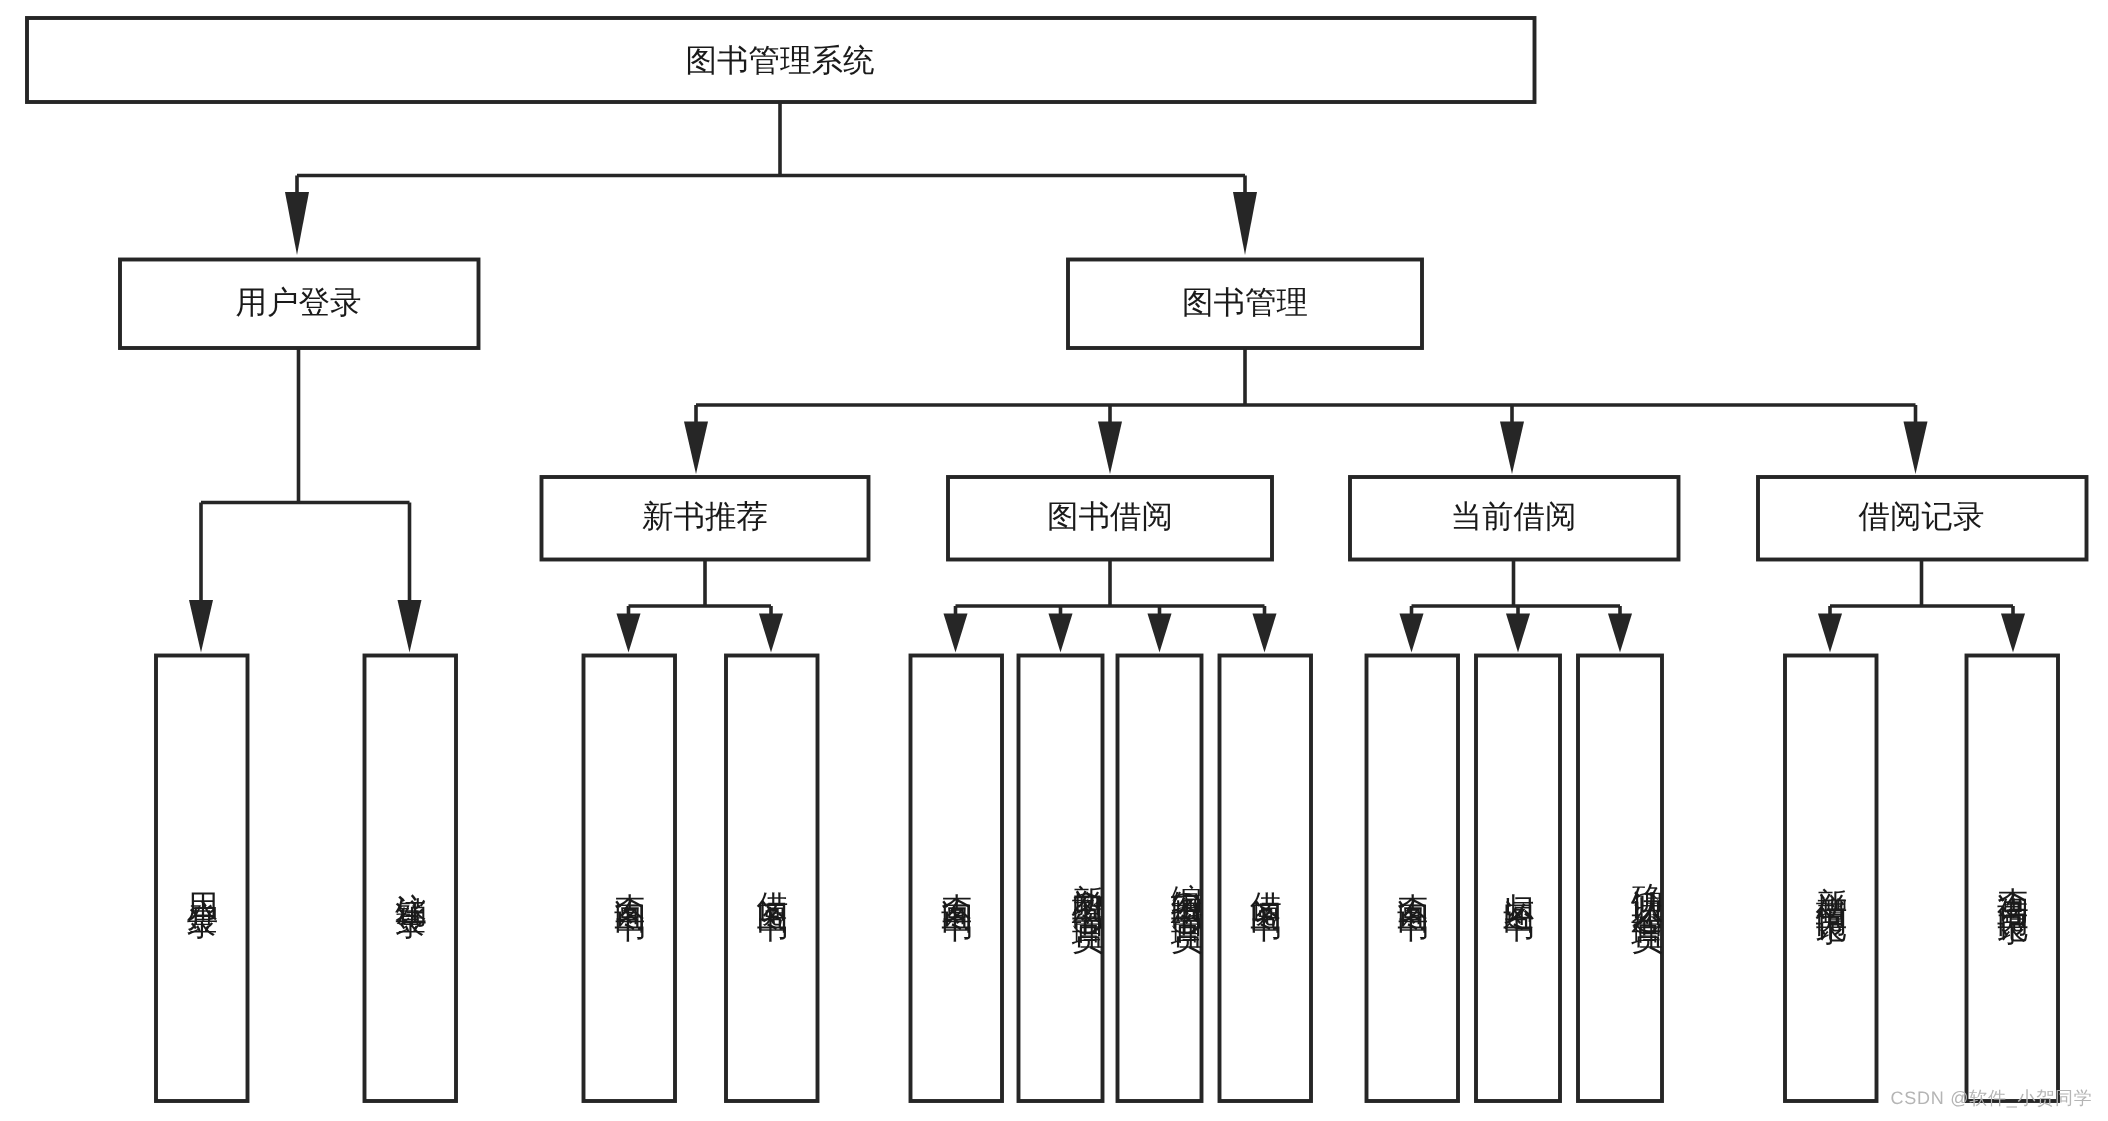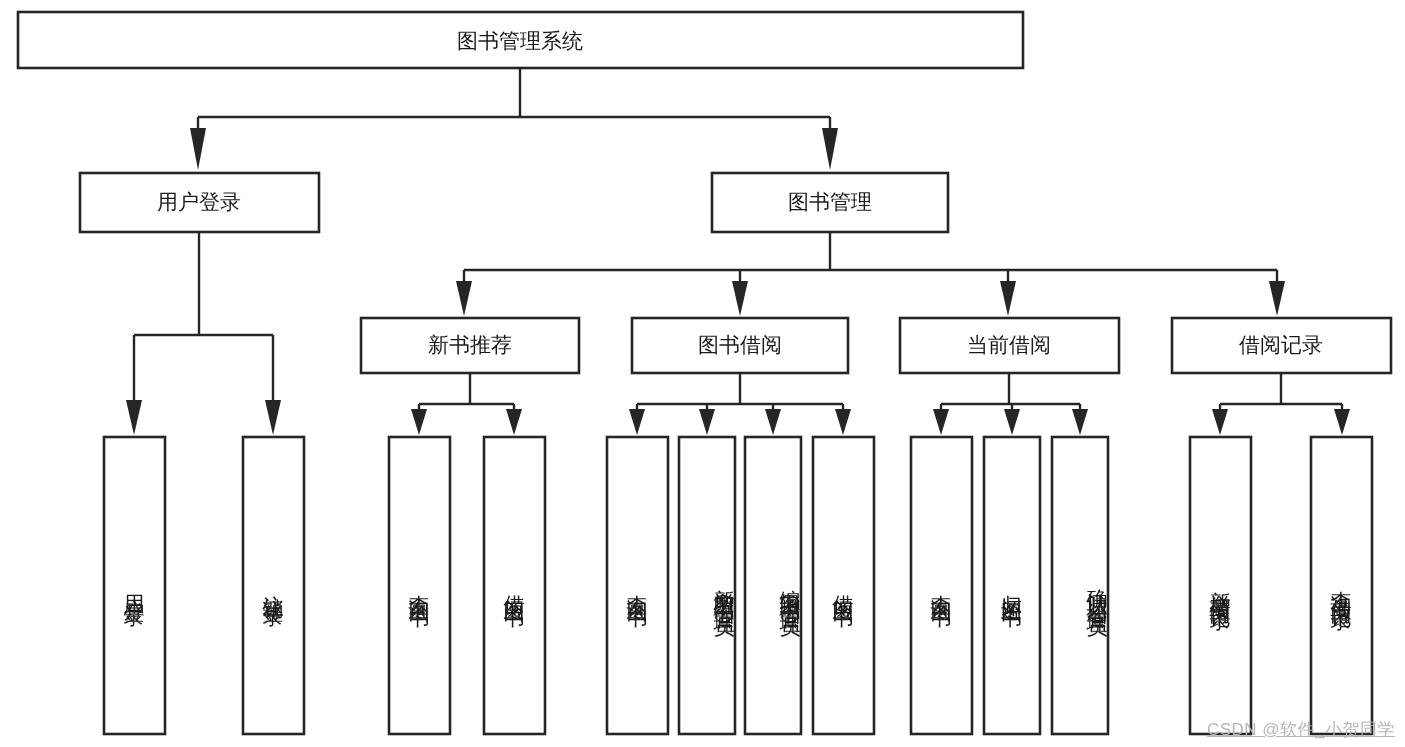--- a/index.html
+++ b/index.html
@@ -62,25 +62,24 @@
     display: flex;
     align-items: center;
     justify-content: center;
     pointer-events: none;
   }
   .watermark {
     position: absolute;
     right: 10px;
     bottom: 6px;
     font-family: "Liberation Sans", "DejaVu Sans", sans-serif;
-    font-size: 17px;
+    font-size: 12px;
     color: #b5b5b5;
     white-space: nowrap;
     letter-spacing: 0.5px;
-    text-decoration: underline;
   }
 </style>
 </head>
 <body>
 
 <div id="diagram-root">
 
   <svg id="flow-svg" viewBox="0 0 1405 747">
 
     <g>

